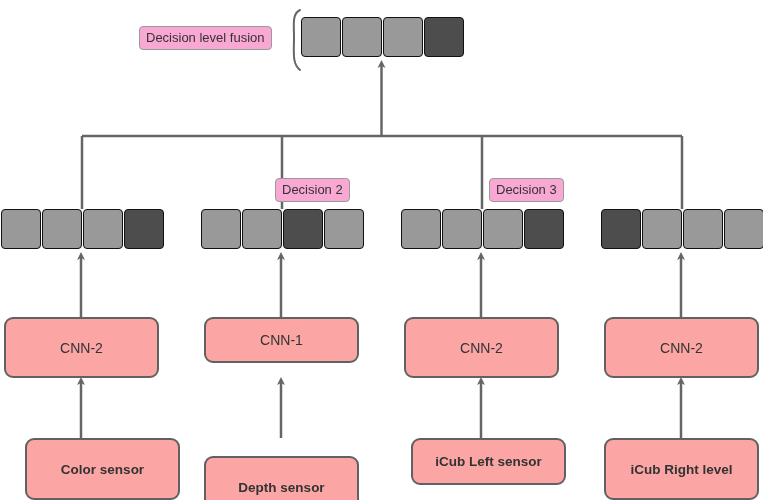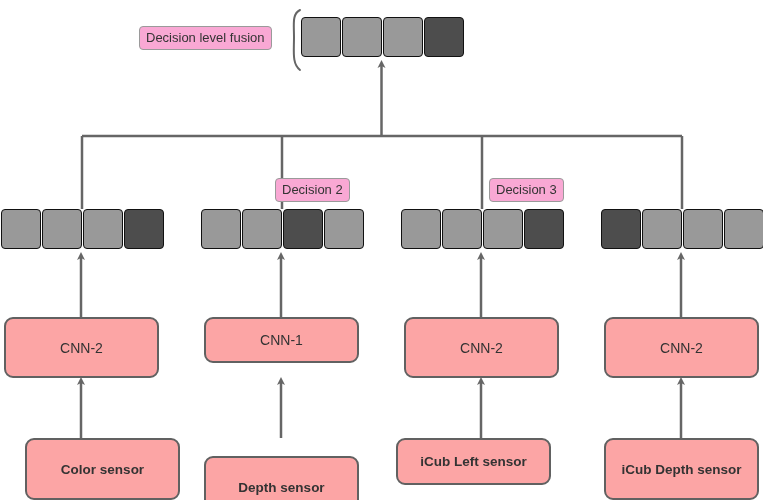--- a/index.html
+++ b/index.html
@@ -119,24 +119,24 @@
   <div class="rbox sensor" style="left:204px;top:456px;width:155px;height:62px;">Depth sensor</div>
 
   <div class="callout" style="left:489px;top:178px;">Decision 3</div>
   <div class="strip" style="left:401px;top:209px;">
     <div class="cell light"></div>
     <div class="cell light"></div>
     <div class="cell light"></div>
     <div class="cell dark"></div>
   </div>
   <div class="rbox" style="left:404px;top:317px;width:155px;height:61px;">CNN-2</div>
-  <div class="rbox sensor" style="left:396px;top:438px;width:155px;height:47px;">iCub Left sensor</div>
+  <div class="rbox sensor" style="left:411px;top:438px;width:155px;height:47px;">iCub Left sensor</div>
 
   <div class="strip" style="left:601px;top:209px;">
     <div class="cell dark"></div>
     <div class="cell light"></div>
     <div class="cell light"></div>
     <div class="cell light"></div>
   </div>
   <div class="rbox" style="left:604px;top:317px;width:155px;height:61px;">CNN-2</div>
-  <div class="rbox sensor" style="left:604px;top:438px;width:155px;height:62px;">iCub Depth sensor</div>
+  <div class="rbox sensor" style="left:604px;top:438px;width:155px;height:62px;">iCub Right level</div>
 
 </div>
 
 </body></html>

